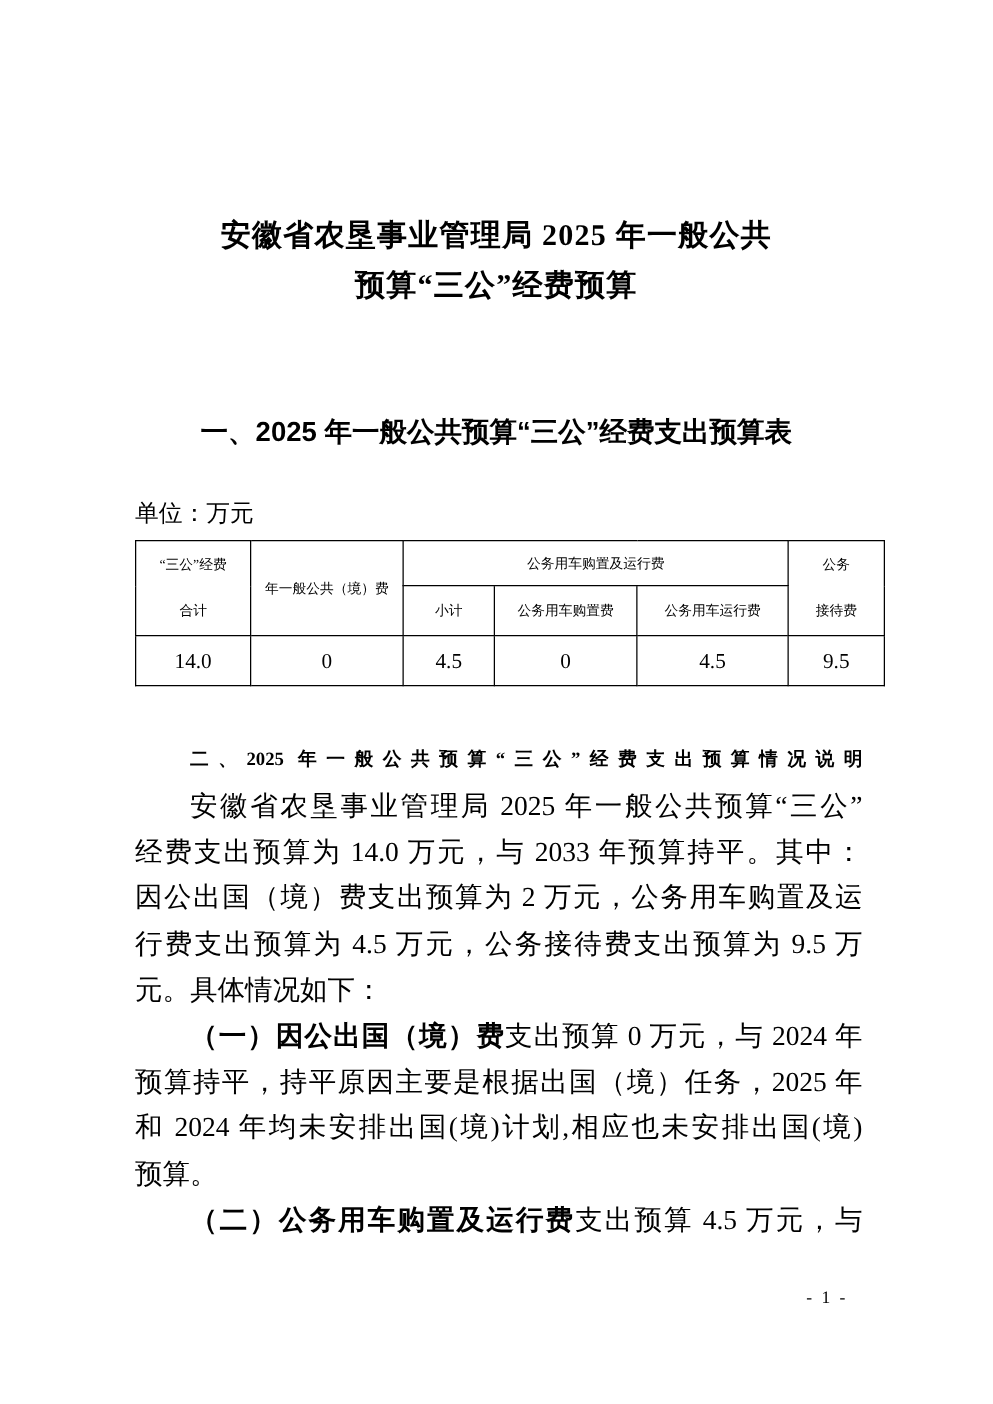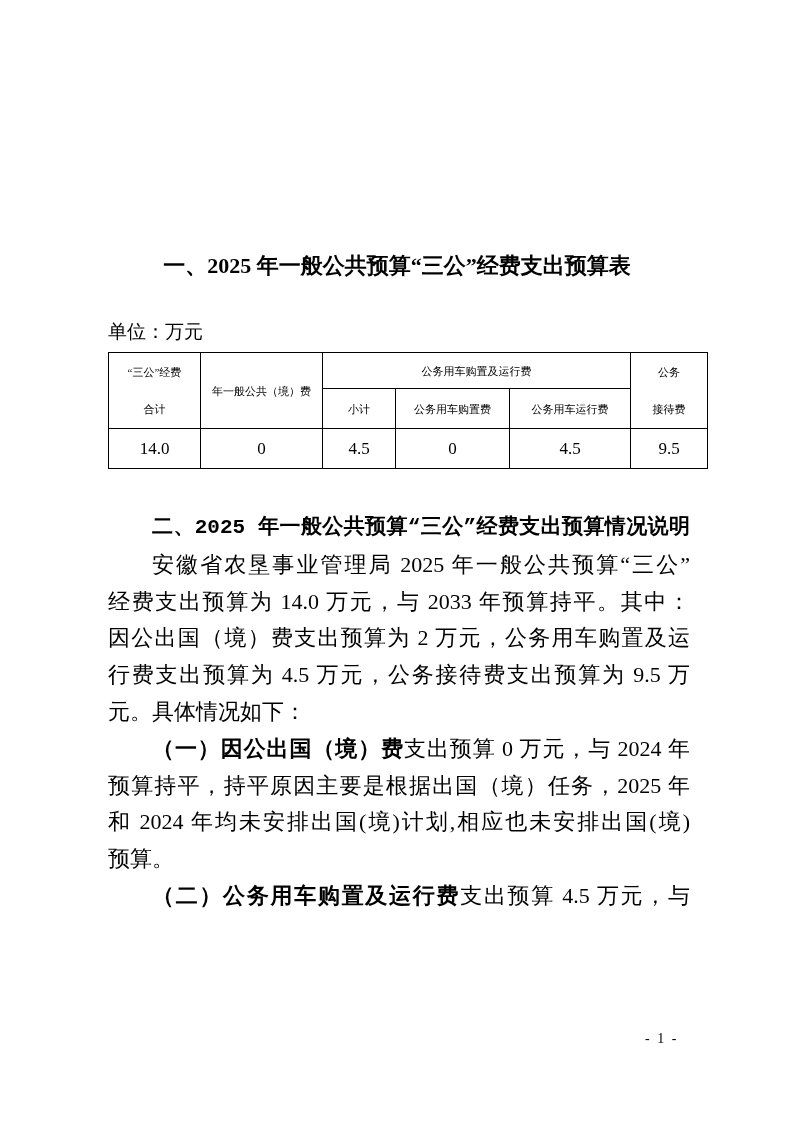--- a/index.html
+++ b/index.html
@@ -20,21 +20,21 @@
     text-align: center;
     font-weight: bold;
     font-size: 24px;
     line-height: 40px;
     letter-spacing: 1px;
   }
   
   .sec1-heading {
     margin: 82px -87px 0 -108px;
     text-align: center;
-    font-family: Liberation Serif, serif;
+    font-family: Liberation Sans, sans-serif;
     font-weight: bold;
     font-size: 22px;
     line-height: 30px;
   }
   
   .unit-row {
     margin-top: 39px;
     padding-right: 34px;
     text-align: left;
     font-size: 19px;
@@ -62,40 +62,44 @@
   
   .body-text { width: 582px; margin-top: 41px; }
   .line {
     font-size: 22px;
     line-height: 36.8px;
     text-align: justify;
   }
   .line.fill { text-align-last: justify; }
   .line.indent { text-indent: 44px; }
   .line.h2 {
-    font-family: Liberation Mono, monospace;
+    font-family: Liberation Serif, serif;
     font-weight: bold;
-    font-size: 21px;
+    font-size: 15px;
   }
   .line b { font-weight: bold; }
   
   .page-number {
     position: absolute;
     top: 1030px;
     left: 645px;
     font-size: 14px;
     line-height: 18px;
     letter-spacing: 2px;
   }
 </style>
 </head>
 <body>
 
 <div class="page">
 
+  <div class="doc-title">
+    <div>安徽省农垦事业管理局 2025 年一般公共</div>
+    <div>预算“三公”经费预算</div>
+  </div>
 
   <div class="sec1-heading">一、2025 年一般公共预算“三公”经费支出预算表</div>
 
   <div class="unit-row">单位：万元</div>
 
   <table class="budget">
     <colgroup>
       <col style="width:92px">
       <col style="width:122px">
       <col style="width:73px">

